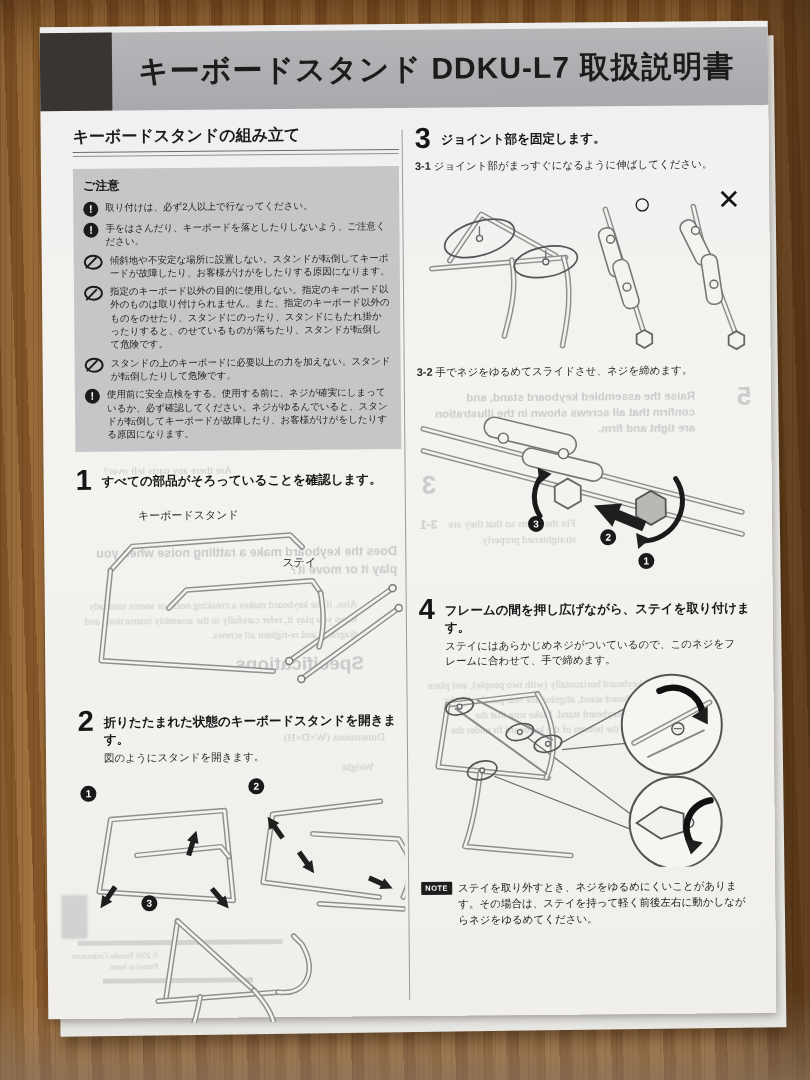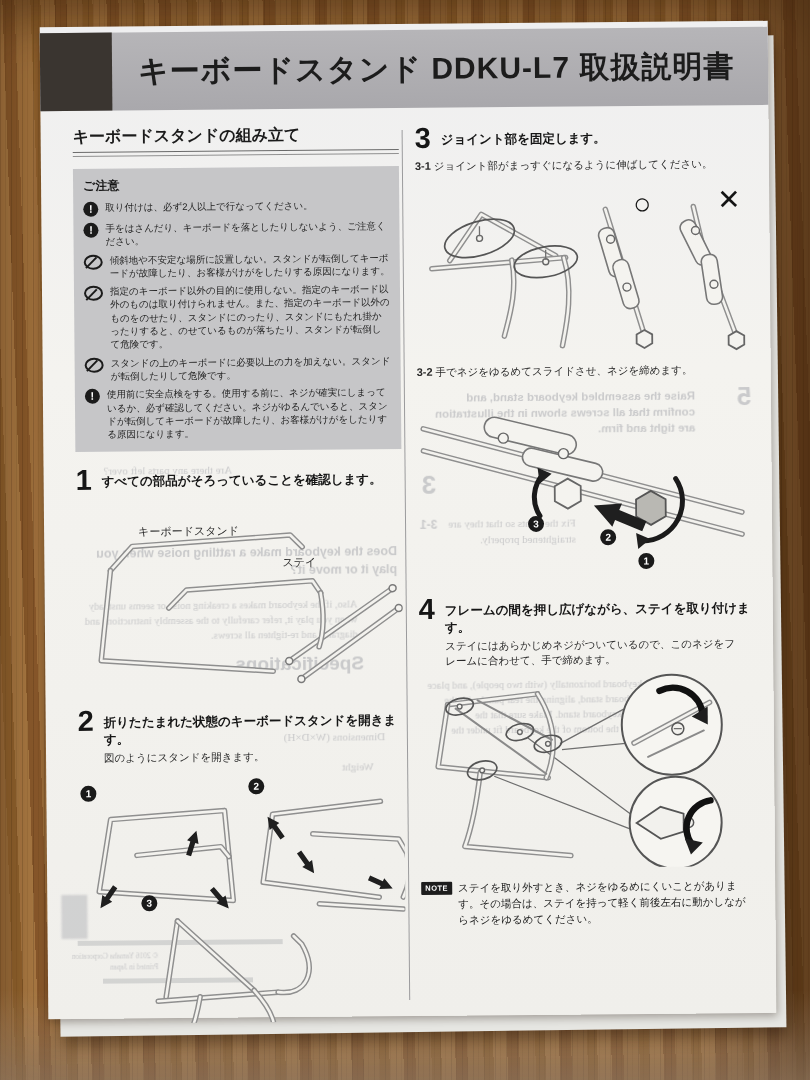--- a/index.html
+++ b/index.html
@@ -197,21 +197,21 @@
     </div>
 
     <div class="step-hdr" style="margin-top:14px;">
       <span class="step-num">1</span>
       <div class="step-txt">
           <p class="step-title">すべての部品がそろっていることを確認します。</p>
         </div>
     </div>
 
     <div class="fig" style="height:196px;margin-top:6px;">
-      <span class="fig-label" style="left:62px;top:24px;font-family:Liberation Serif, serif;">キーボードスタンド</span>
+      <span class="fig-label" style="left:62px;top:8px;font-family:Liberation Serif, serif;">キーボードスタンド</span>
       <span class="fig-label" style="left:206px;top:56px;">ステイ</span>
       <svg viewBox="0 0 326 196">
         <g>
           <path class="t1" d="M212,162 L316,90"></path>
             <path class="t2" d="M212,162 L316,90"></path>
           <path class="t1" d="M224,180 L322,110"></path>
             <path class="t2" d="M224,180 L322,110"></path>
           <circle class="hook" cx="212" cy="162" r="3.5"></circle>
             <circle class="hook" cx="316" cy="90" r="3.5"></circle>
           <circle class="hook" cx="224" cy="180" r="3.5"></circle>

